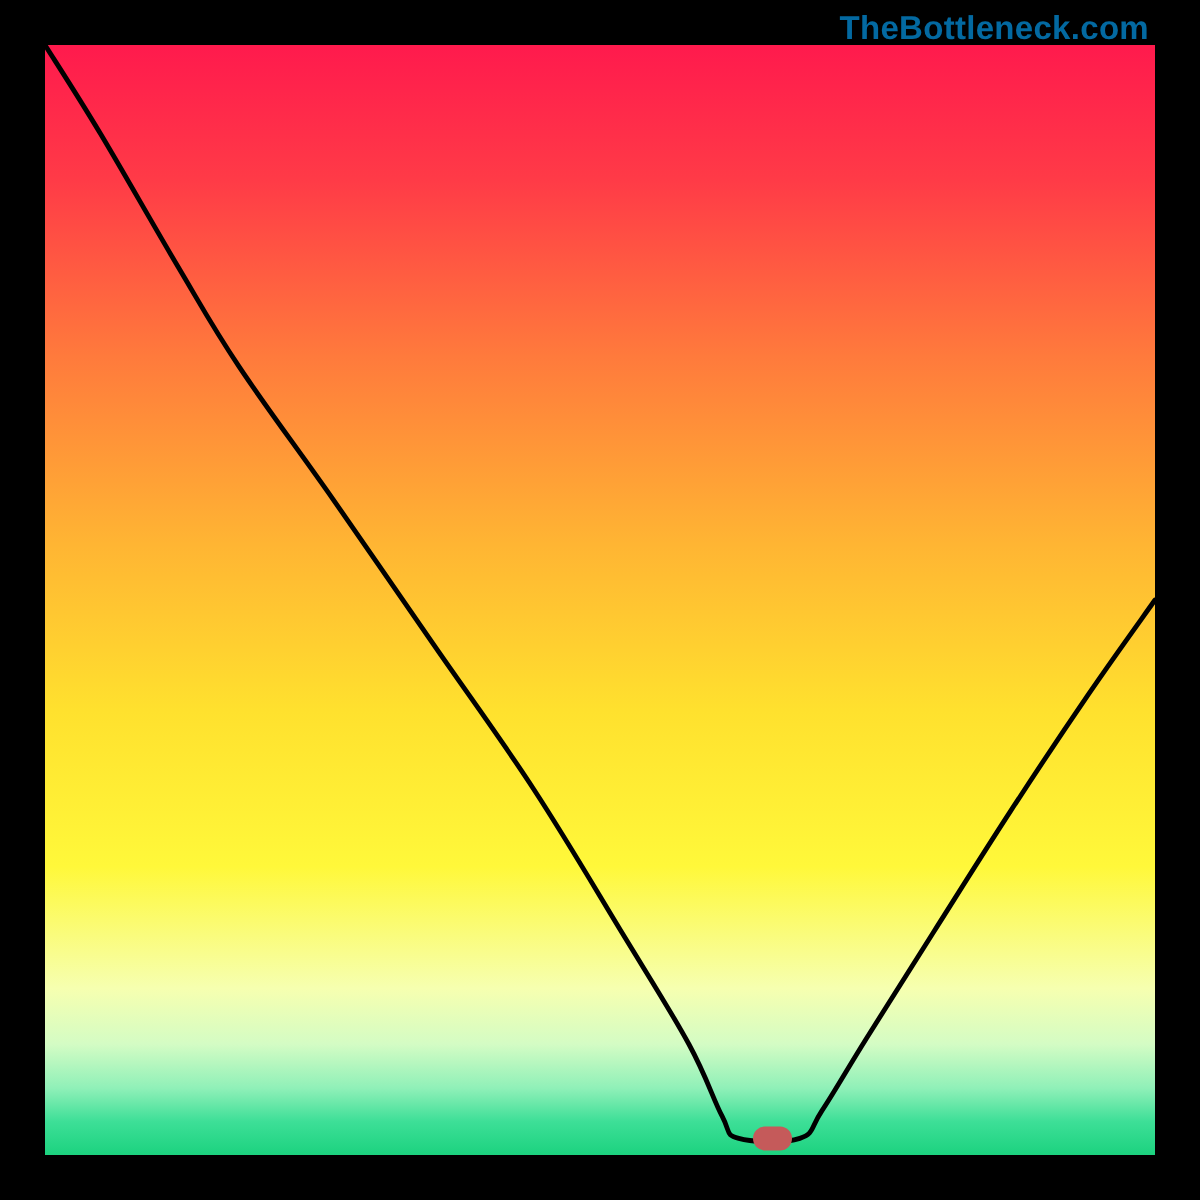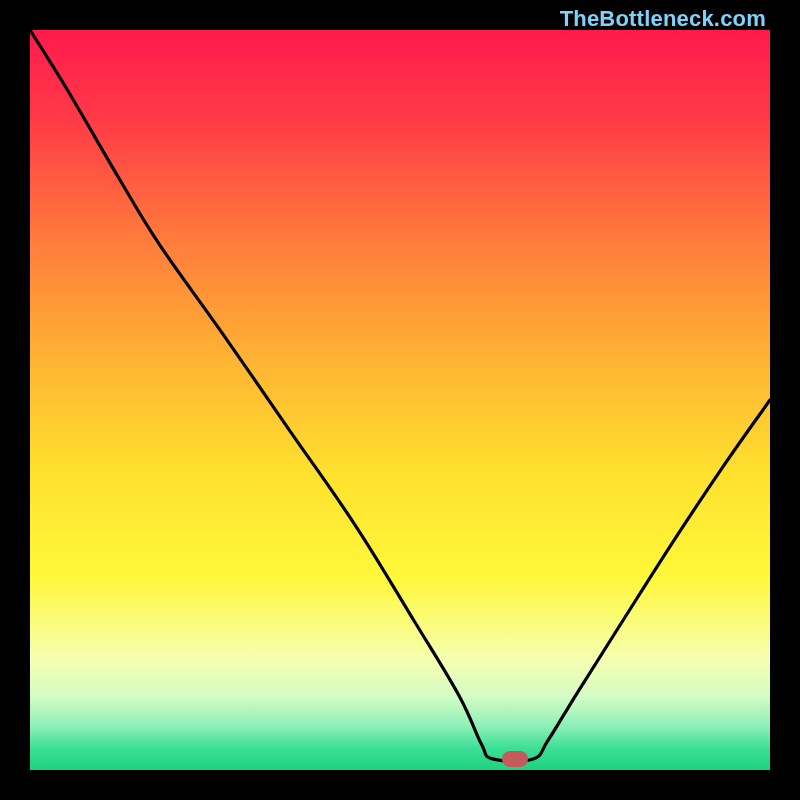--- a/index.html
+++ b/index.html
@@ -31,21 +31,21 @@
     width: 740px;
     height: 740px;
   }
   .watermark {
     position: absolute;
     top: 6px;
     right: 34px;
     font-family: Arial, Helvetica, sans-serif;
     font-size: 22px;
     font-weight: 600;
-    color: #7dd3fc;
+    color: #0369a1;
     letter-spacing: 0.2px;
     user-select: none;
   }
   .curve-svg {
     position: absolute;
     left: 0;
     top: 0;
     width: 740px;
     height: 740px;
   }

